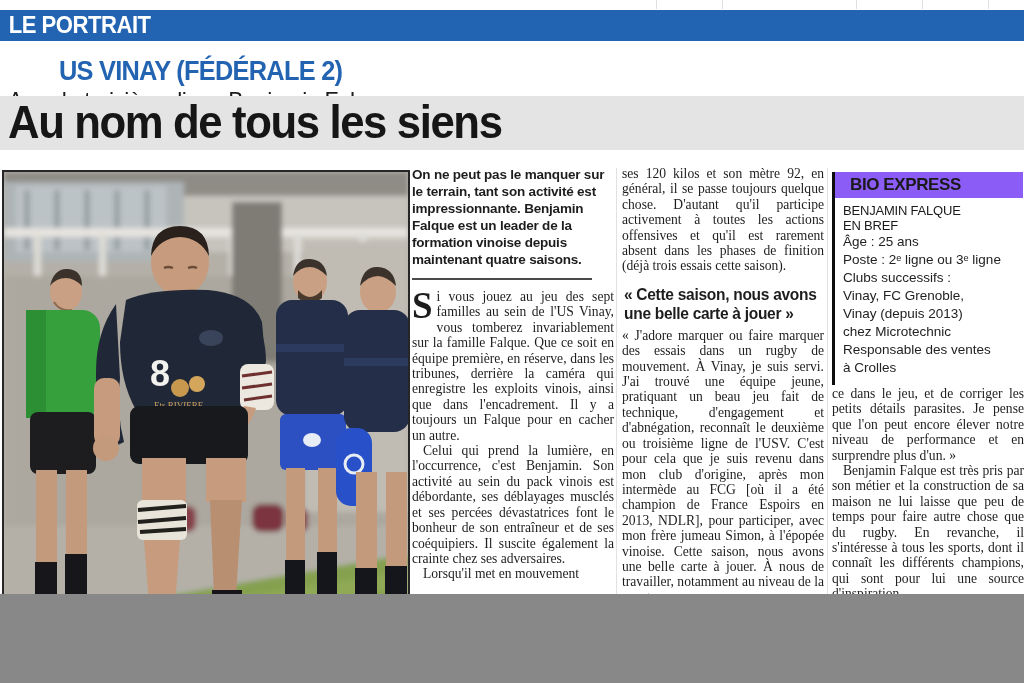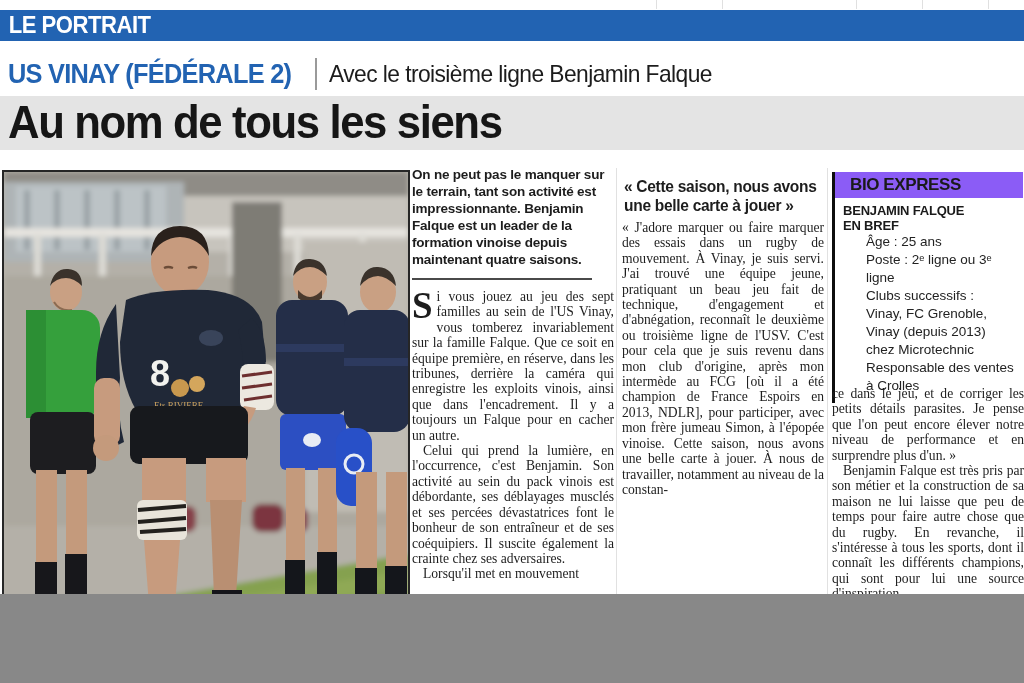--- a/index.html
+++ b/index.html
@@ -9,21 +9,21 @@
   
   .tick{position:absolute;top:0;width:1px;height:9px;background:#e0e0e0;}
 
   
   .kicker{position:absolute;left:0;top:10px;width:1024px;height:31px;background:#2263b2;
           display:flex;align-items:center;}
   .kicker span{color:#fff;font-size:23px;font-weight:800;letter-spacing:-.5px;padding-left:9px;
                transform:scaleX(.96);transform-origin:left;}
 
   
-  .subhead-row{position:absolute;left:8px;top:56px;height:36px;display:flex;align-items:center;}
+  .subhead-row{position:absolute;left:8px;top:56px;height:36px;display:flex;align-items:center;flex-direction:column;}
   .team{color:#2263b2;font-size:27px;font-weight:800;letter-spacing:-.8px;transform:scaleX(.94);transform-origin:left;}
   .vsep{width:2px;height:32px;background:#9a9a9a;margin:0 12px 0 6px;}
   .tagline{font-size:24px;font-weight:500;color:#1c1c1c;letter-spacing:-.6px;transform:scaleX(.95);transform-origin:left;}
 
   
   .headline-band{position:absolute;left:0;top:96px;width:1024px;height:54px;background:#e4e4e4;}
   .headline{position:absolute;left:8px;top:94px;margin:0;font-size:47px;font-weight:800;
             letter-spacing:-1.5px;color:#161616;transform:scaleX(.93);transform-origin:left;white-space:nowrap;}
 
   
@@ -48,22 +48,22 @@
   .quote-subhead{font-family:"Liberation Sans",sans-serif;font-weight:800;font-size:16px;
                  line-height:19px;text-align:left;letter-spacing:-.3px;margin:11px 0 5px 2px !important;
                  transform:scaleX(.97);transform-origin:left;}
   .colrule{position:absolute;top:168px;width:1px;height:502px;background:#e1e1e1;}
 
   
   .bio-box{position:absolute;left:832px;top:172px;width:188px;border-left:3px solid #0d0d0d;}
   .bio-title{background:#8b5cf6;font-size:17px;font-weight:800;letter-spacing:-.4px;
              padding:3px 6px 3px 15px;transform-origin:left;}
   .bio-body{padding:5px 0 8px 8px;}
-  .bio-name{font-size:13px;font-weight:700;line-height:15px;letter-spacing:-.2px;}
-  .bio-line{font-size:13.5px;line-height:18px;color:#222;margin-left:23px;}
+  .bio-name{font-size:13px;font-weight:400;line-height:15px;letter-spacing:-.2px;}
+  .bio-line{font-size:13.5px;line-height:18px;color:#222;}
   .bio-line:first-of-type{margin-top:3px;}
 
   .byline{position:absolute;left:832px;top:651px;width:190px;text-align:right;
           font-size:10px;font-weight:800;letter-spacing:-.3px;}
 
   .watermark{position:absolute;left:-4px;top:657px;font-size:34px;font-weight:700;
              color:#c9c9c9;letter-spacing:0;}
 </style>
 </head>
 <body>
@@ -233,20 +233,21 @@
 
   <div class="col col1">
     <p class="intro">On ne peut pas le manquer sur le terrain, tant son activité est impressionnante. Benjamin Falque est un leader de la formation vinoise depuis maintenant quatre saisons.</p>
     <div class="intro-rule"></div>
     <p><span class="dropcap">S</span><span>i vous jouez au jeu des sept familles au sein de l'US Vinay, vous tomberez invariablement sur la famille Falque. Que ce soit en équipe première, en réserve, dans les tribunes, derrière la caméra qui enregistre les exploits vinois, ainsi que dans l'encadrement. Il y a toujours un Falque pour en cacher un autre.</span></p>
     <p class="indent">Celui qui prend la lumière, en l'occurrence, c'est Benjamin. Son activité au sein du pack vinois est débordante, ses déblayages musclés et ses percées dévastatrices font le bonheur de son entraîneur et de ses coéquipiers. Il suscite également la crainte chez ses adversaires.</p>
     <p class="indent">Lorsqu'il met en mouvement</p>
   </div>
 
   <div class="col col2">
+    <p>ses 120 kilos et son mètre 92, en général, il se passe toujours quelque chose. D'autant qu'il participe activement à toutes les actions offensives et qu'il est rarement absent dans les phases de finition (déjà trois essais cette saison).</p>
     <h3 class="quote-subhead">« Cette saison, nous avons une belle carte à jouer »</h3>
     <p>« J'adore marquer ou faire marquer des essais dans un rugby de mouvement. À Vinay, je suis servi. J'ai trouvé une équipe jeune, pratiquant un beau jeu fait de technique, d'engagement et d'abnégation, reconnaît le deuxième ou troisième ligne de l'USV. C'est pour cela que je suis revenu dans mon club d'origine, après mon intermède au FCG [où il a été champion de France Espoirs en 2013, NDLR], pour participer, avec mon frère jumeau Simon, à l'épopée vinoise. Cette saison, nous avons une belle carte à jouer. À nous de travailler, notamment au niveau de la constan-</p>
   </div>
 
   <div class="bio-box">
     <div class="bio-title">BIO EXPRESS</div>
     <div class="bio-body">
       <div class="bio-name">BENJAMIN FALQUE</div>
       <div class="bio-name">EN BREF</div>
       <div class="bio-line">Âge : 25 ans</div>

